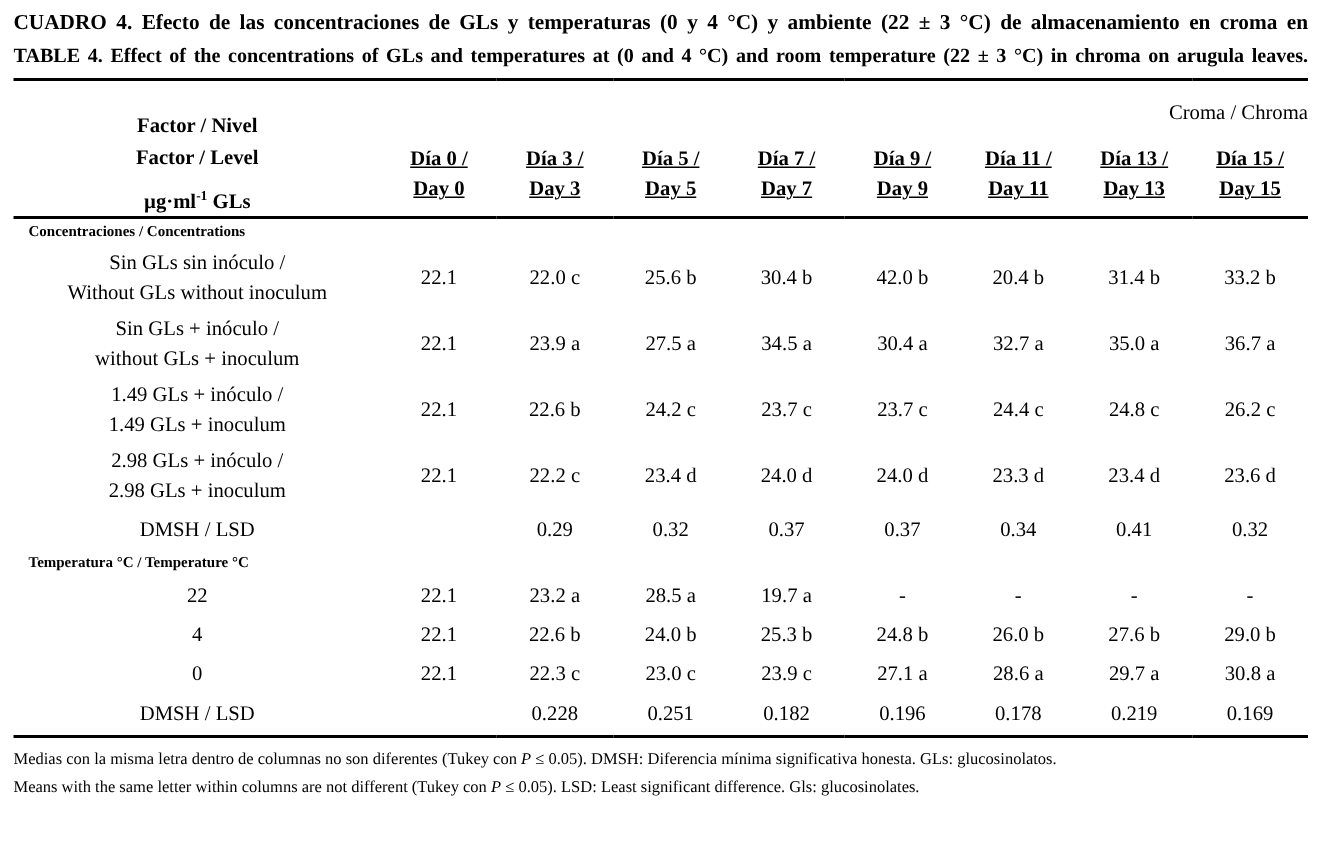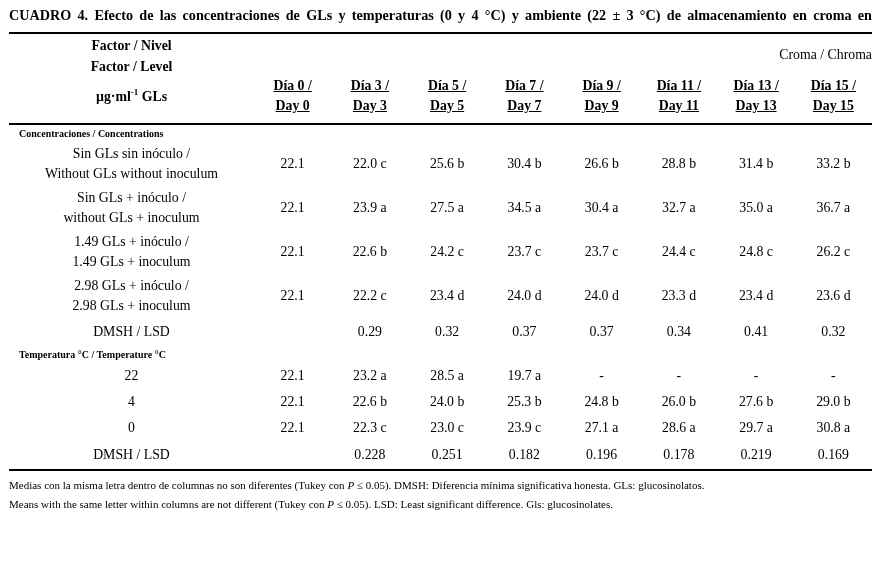--- a/index.html
+++ b/index.html
@@ -35,21 +35,21 @@
     margin-top: 7px;
     border-collapse: collapse;
     table-layout: fixed;
     border-top: 2.5px solid #000;
     border-bottom: 2.5px solid #000;
     font-size: 13.8px;
   }
   col.c-label { width: 245px; }
   thead { border-bottom: 2px solid #000; }
   th, td { padding: 0; text-align: center; vertical-align: middle; font-weight: normal; }
-  .factor-cell { vertical-align: top; padding-top: 1px; }
+  .factor-cell { vertical-align: top; padding-top: 19px; }
   .factor-cell div { line-height: 21px; font-weight: bold; }
   .factor-cell .unit { margin-top: 5px; }
   .factor-cell .unit sup { font-size: 9px; }
   .group-cell { height: 42px; vertical-align: middle; font-weight: normal; text-align: right; }
   .day-row th { padding-bottom: 7px; font-weight: bold; text-decoration: underline; }
   .day-row th div { line-height: 20px; }
   tr.sec td {
     text-align: left;
     font-weight: bold;
     padding: 3px 0 3px 10px;
@@ -64,20 +64,21 @@
   .footnotes i { font-style: italic; }
 </style>
 </head>
 <body>
 
 <div class="page">
 
   <div class="title-es">
     <div class="t-line1">CUADRO 4. Efecto de las concentraciones de GLs y temperaturas (0 y 4 °C) y ambiente (22 ± 3 °C) de almacenamiento en croma en</div>
   </div>
+  <div class="title-en">TABLE 4. Effect of the concentrations of GLs and temperatures at (0 and 4 °C) and room temperature (22 ± 3 °C) in chroma on arugula leaves.</div>
 
   <table class="main">
     <colgroup>
       <col class="c-label">
         <col>
         <col>
         <col>
         <col>
         <col>
         <col>
@@ -135,22 +136,22 @@
 
       <tr class="r2">
         <td class="lbl">
           <div>Sin GLs sin inóculo /</div>
           <div>Without GLs without inoculum</div>
         </td>
         <td>22.1</td>
         <td>22.0 c</td>
         <td>25.6 b</td>
         <td>30.4 b</td>
-        <td>26.6 b</td>
-        <td>28.8 b</td>
+        <td>42.0 b</td>
+        <td>20.4 b</td>
         <td>31.4 b</td>
         <td>33.2 b</td>
       </tr>
 
       <tr class="r2">
         <td class="lbl">
           <div>Sin GLs + inóculo /</div>
           <div>without GLs + inoculum</div>
         </td>
         <td>22.1</td>

